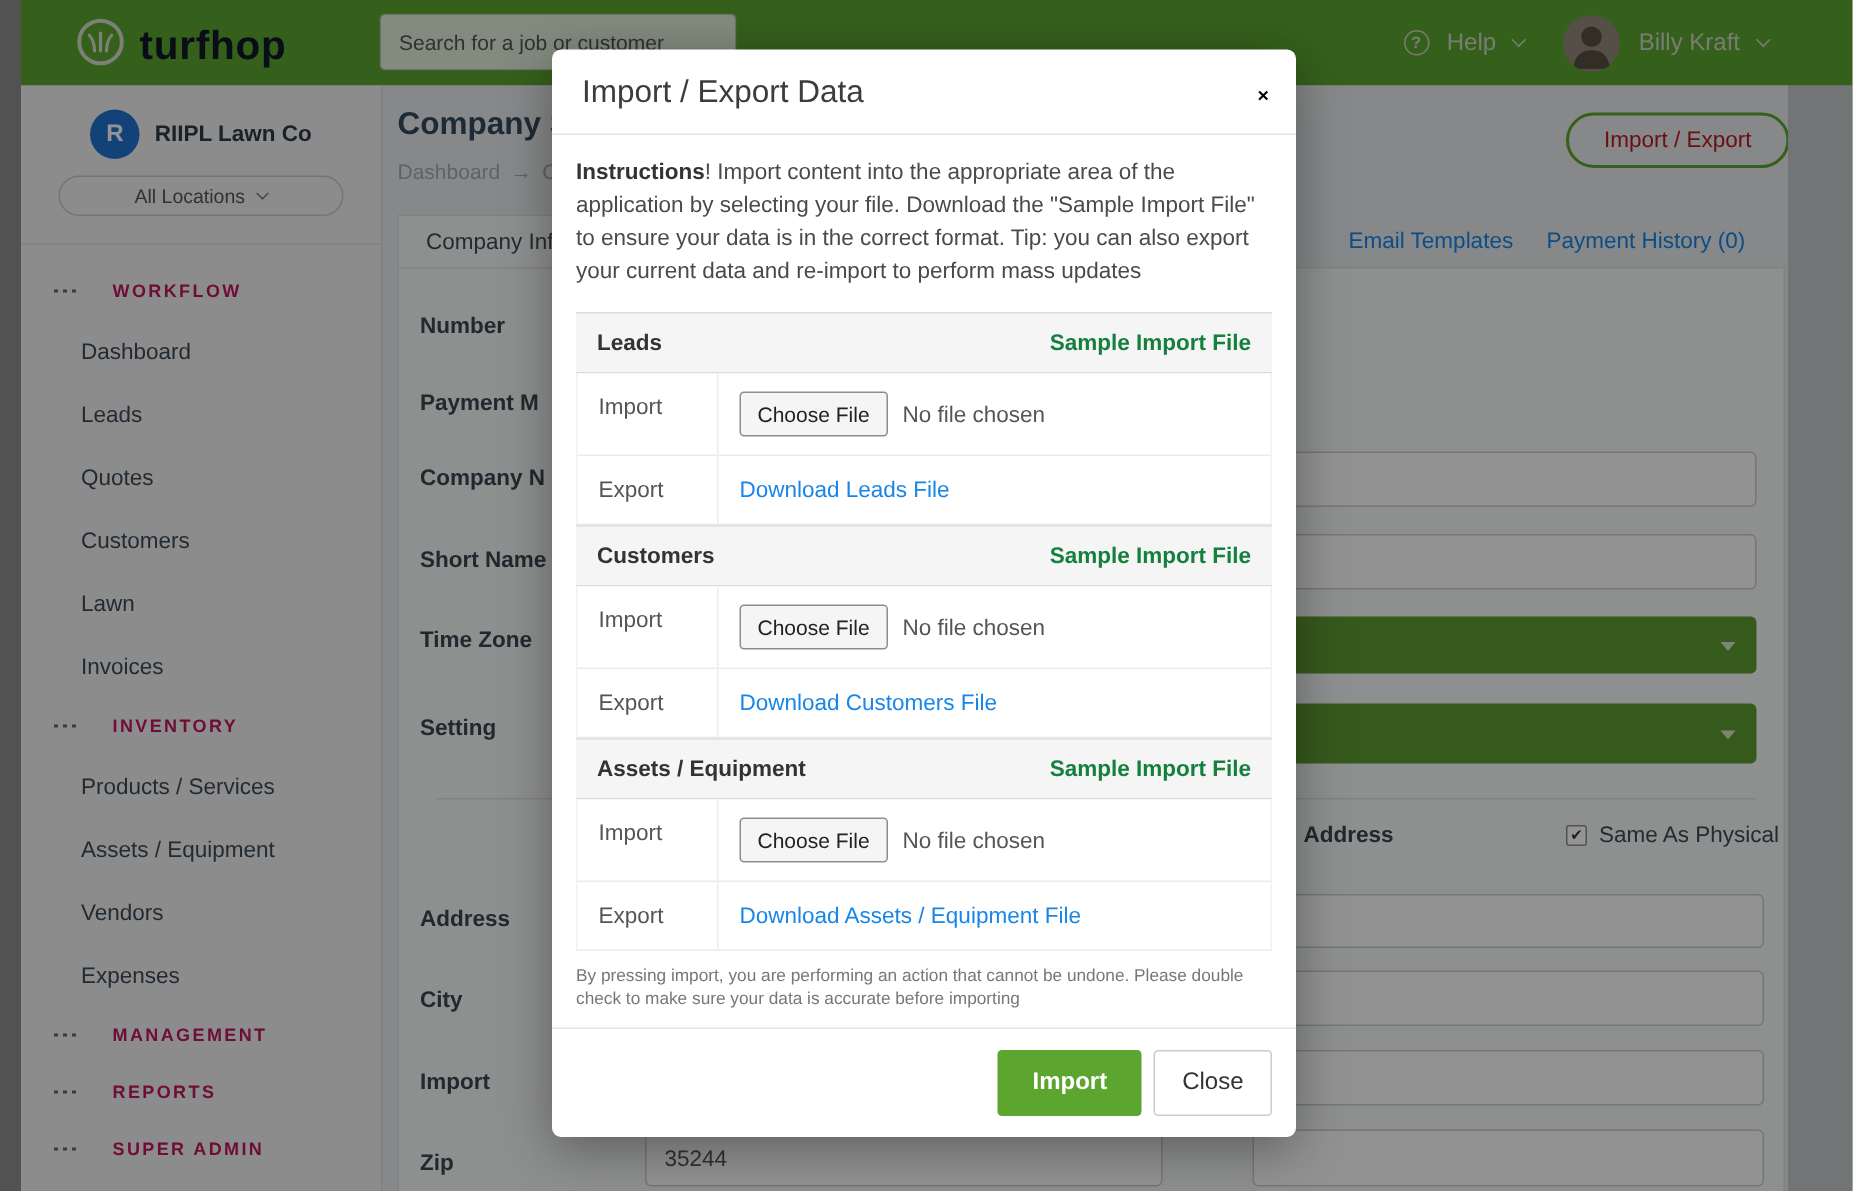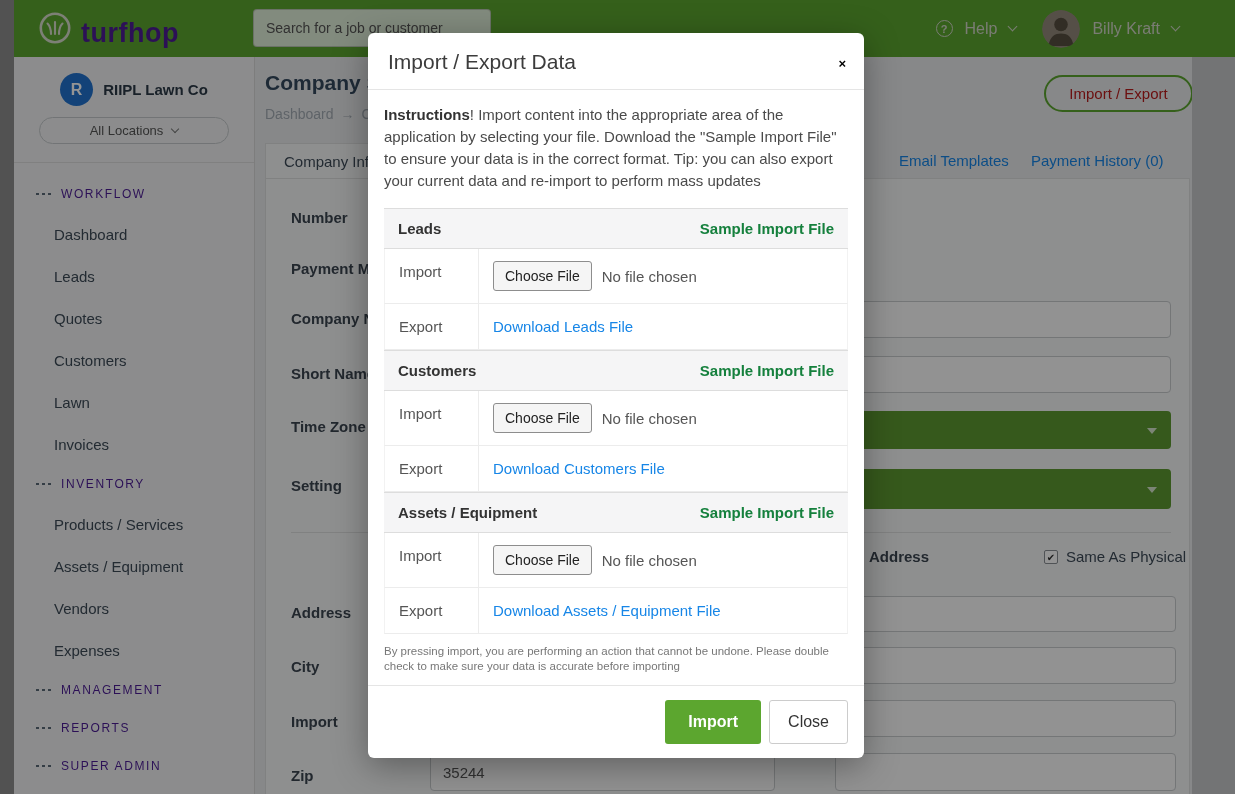--- a/index.html
+++ b/index.html
@@ -5,21 +5,21 @@
   *{margin:0;padding:0;box-sizing:border-box}
   html,body{background:#9a9a9a}
   .app{position:relative;width:1235px;height:794px;overflow:hidden;
        font-family:"Liberation Sans",sans-serif;background:#e4e6e8}
 
   
   .rail{position:absolute;left:0;top:0;width:14px;height:794px;background:#8e8e8e}
 
   
   .topbar{position:absolute;left:14px;top:0;width:1221px;height:57px;background:#5ca62f}
-  .brand{position:absolute;left:24px;top:11px;display:flex;align-items:flex-end;gap:9px;color:#4c1d95}
+  .brand{position:absolute;left:36px;top:11px;display:flex;align-items:center;gap:9px;color:#0f172a}
   .brand-text{font-size:27px;font-weight:bold;letter-spacing:.5px}
   .search{position:absolute;left:239px;top:9px;width:238px;height:38px;border:1px solid rgba(0,0,0,.18);
           border-radius:4px;background:rgba(255,255,255,.82);padding:0 12px;font-size:14px;color:#444;
           font-family:"Liberation Sans",sans-serif;outline:none}
   .search::placeholder{color:#555}
   .top-right{position:absolute;right:56px;top:0;height:57px;display:flex;align-items:center;gap:12px;color:#d2d6c8}
   .help-icon{width:17px;height:17px;border:1.5px solid #d2d6c8;border-radius:50%;font-size:11px;
              display:flex;align-items:center;justify-content:center;font-weight:bold}
   .top-label{font-size:16px}
   .chev{width:7px;height:7px;border-right:1.6px solid currentColor;border-bottom:1.6px solid currentColor;
@@ -30,38 +30,38 @@
   .sidebar{position:absolute;left:14px;top:57px;width:241px;height:737px;background:#f1f2f3;border-right:1px solid #d8d8d8}
   .side-head{height:106px;border-bottom:1px solid #dcdcdc}
   .company{display:flex;align-items:center;justify-content:center;gap:10px;padding-top:16px}
   .badge{width:33px;height:33px;border-radius:50%;background:#2273cf;color:#fff;font-weight:bold;font-size:16px;
          display:flex;align-items:center;justify-content:center}
   .company-name{font-size:15px;font-weight:bold;color:#2c3a47}
   .loc-pill{margin:11px auto 0;width:190px;height:27px;border:1px solid #c5c9cc;border-radius:14px;background:transparent;
             display:flex;align-items:center;justify-content:center;gap:9px;color:#555;font-size:13px;cursor:pointer}
   .loc-pill .chev{border-color:#777;width:6px;height:6px}
   .nav{padding-top:12px}
-  .nav-sec{height:38px;display:flex;align-items:center;gap:10px;padding-left:22px;font-size:12px;font-weight:normal;
-           letter-spacing:1.6px;color:#4c1d95;cursor:pointer}
+  .nav-sec{height:38px;display:flex;align-items:center;gap:24px;padding-left:22px;font-size:12px;font-weight:bold;
+           letter-spacing:1.6px;color:#be185d;cursor:pointer}
   .dashes{width:15px;height:2px;flex:none;background:repeating-linear-gradient(90deg,#5a6a78 0 3px,transparent 3px 6px)}
   .nav-item{height:42px;display:flex;align-items:center;padding-left:40px;font-size:15px;color:#3d4a57;cursor:pointer}
 
   
   .main{position:absolute;left:255px;top:57px;width:937px;height:737px;background:#e9ebed}
   .gutter{position:absolute;left:1192px;top:57px;width:43px;height:737px;background:#c6c8ca}
   .page-title{position:absolute;left:10px;top:14px;font-size:21px;font-weight:bold;color:#34495e;white-space:nowrap}
   .crumbs{position:absolute;left:10px;top:49px;font-size:14px;color:#a3abb3;display:flex;gap:7px;white-space:nowrap}
   .pill-btn{position:absolute;left:789px;top:18px;width:149px;height:37px;border:2px solid #5ca62f;border-radius:19px;
             color:#b91c1c;font-size:15px;display:flex;align-items:center;justify-content:center;background:transparent;cursor:pointer}
   .tabs{position:absolute;left:0;top:86px;width:937px;height:35px}
   .tab{position:absolute;top:0;height:35px;display:flex;align-items:center;font-size:15px;color:#1786e7;cursor:pointer;padding:0 4px;white-space:nowrap}
   .tab.active{background:#f4f6f7;border:1px solid #dcdedf;border-bottom:none;color:#3d4a57;padding:0 18px}
   .panel{position:absolute;left:10px;top:121px;width:925px;height:660px;background:#f4f6f7;border:1px solid #dcdedf}
 
-  .flabel{position:absolute;left:25px;font-size:15px;font-weight:bold;color:#3b4550;white-space:nowrap}
+  .flabel{position:absolute;left:14px;font-size:15px;font-weight:bold;color:#3b4550;white-space:nowrap}
   .fi{position:absolute;background:#fbfbfc;border:1px solid #c8cbcd;border-radius:4px;font-size:15px;color:#555;
       padding:0 12px;font-family:"Liberation Sans",sans-serif;outline:none}
   .gsel{position:absolute;background:#5d9a31;border-radius:4px;cursor:pointer}
   .gsel::after{content:"";position:absolute;right:14px;top:50%;margin-top:-2px;
                border-left:5px solid transparent;border-right:5px solid transparent;border-top:6px solid rgba(255,255,255,.75)}
   .pdiv{position:absolute;left:25px;top:353px;width:880px;height:1px;background:#dcdedf}
   .bill-head{position:absolute;left:603px;top:369px;font-size:15px;font-weight:bold;color:#3b4550}
   .sap{position:absolute;left:778px;top:369px;display:flex;align-items:center;gap:8px;font-size:15px;color:#3d4a57}
   .cb{width:14px;height:14px;border:1px solid #8a8f94;background:#fff;border-radius:2px;font-size:10px;line-height:13px;
       text-align:center;color:#333;cursor:pointer}

